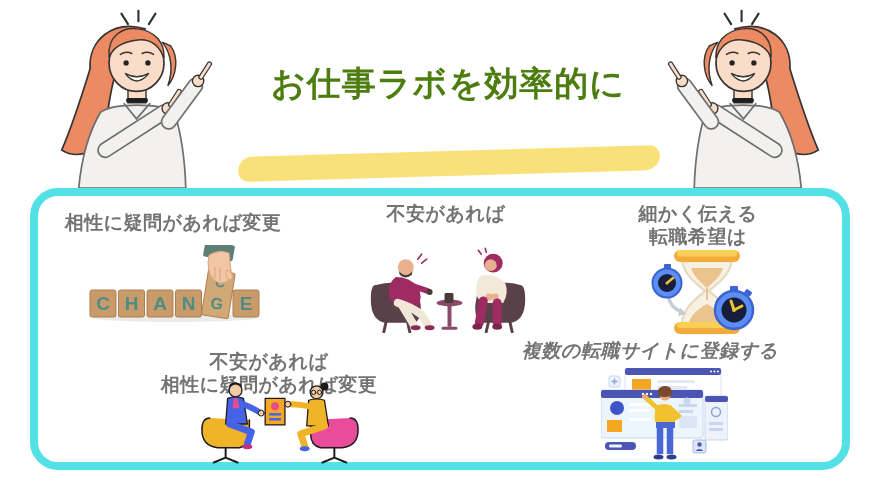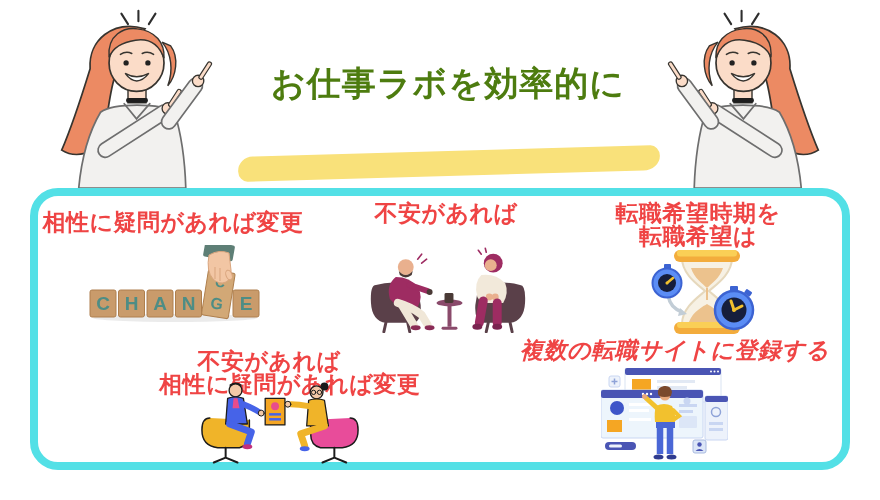--- a/index.html
+++ b/index.html
@@ -4,21 +4,21 @@
 <style>
   html,body{margin:0;padding:0;background:#fff;}
   .stage{position:relative;width:880px;height:500px;background:#ffffff;overflow:hidden;
          font-family:"Liberation Sans",sans-serif;}
   .title{position:absolute;left:16px;right:0;top:20px;text-align:center;
          font-size:34px;line-height:46px;font-weight:800;color:#4d7c0f;letter-spacing:1px;margin-top:40px;}
   .swoosh{position:absolute;left:238px;top:151px;width:422px;height:25px;background:#F9E17A;
           border-radius:16px 10px 18px 10px / 62% 45% 62% 45%;transform:rotate(-1.6deg);}
   .pointbox{position:absolute;left:30px;top:188px;width:820px;height:282px;
             border:8px solid #53E0E6;border-radius:28px;box-sizing:border-box;background:transparent;}
-  .plabel{position:absolute;font-size:23px;font-weight:bold;color:#ef4444;
+  .plabel{position:absolute;font-size:19px;font-weight:bold;color:#737373;
           text-align:center;line-height:23px;letter-spacing:.5px;white-space:nowrap;}
   .illo{position:absolute;}
   .illo svg,.char svg{display:block;width:100%;height:100%;}
   .char{position:absolute;top:8px;width:198px;height:180px;}
   .char.left{left:20px;}
   .char.right{left:662px;transform:scaleX(-1);}
   .p1l{left:28px;top:211px;width:290px;}
   .p2l{left:340px;top:202px;width:212px;}
   .p3l{left:592px;top:202px;width:212px;}
   .p4l{left:159px;top:325px;width:220px;margin-top:25px;}
@@ -176,21 +176,21 @@
           <path d="M118 60 L114 82" stroke="#9E2C62" stroke-width="9"></path>
           <path d="M132 62 L132 82" stroke="#9E2C62" stroke-width="9"></path>
           <ellipse cx="112" cy="86" rx="5" ry="3" fill="#7A2450"></ellipse>
           <ellipse cx="132" cy="86" rx="5" ry="3" fill="#7A2450"></ellipse>
         </g>
       </g>
     </svg>
   </div>
 
   <div class="plabel p3l">
-    <div>転職希望時期を</div>
+    <div>細かく伝える</div>
     <div>転職希望は</div>
   </div>
 
   <div class="illo p3i">
     <svg viewBox="0 0 127 89" preserveAspectRatio="xMidYMid meet">
       <path d="M40 10 L90 10 C90 27 72 38 67 43 C72 48 90 59 90 76 L40 76 C40 59 58 48 63 43 C58 38 40 27 40 10 Z" fill="#F7F1E4" stroke="#E6D8BC" stroke-width="2"></path>
       <path d="M49 20 L81 20 C78 30 69 36 65 40 C61 36 52 30 49 20 Z" fill="#ECC28D"></path>
       <rect x="64" y="40" width="2" height="12" fill="#ECC28D"></rect>
       <path d="M47 74 L83 74 C79 63 68 58 65 56 C62 58 51 63 47 74 Z" fill="#ECC28D"></path>
       <rect x="32" y="2" width="66" height="12" rx="6" fill="#F3AC3C"></rect>

